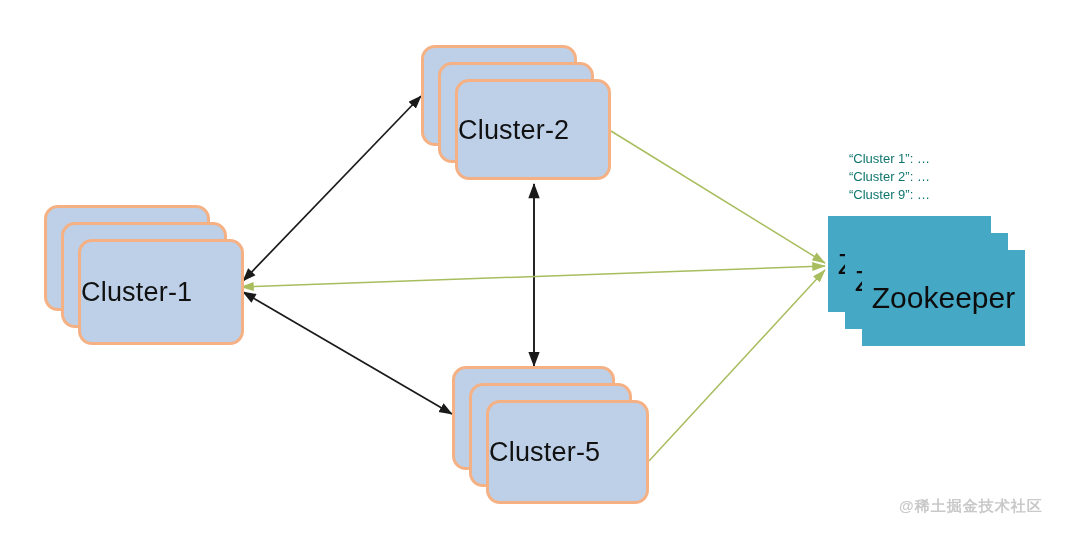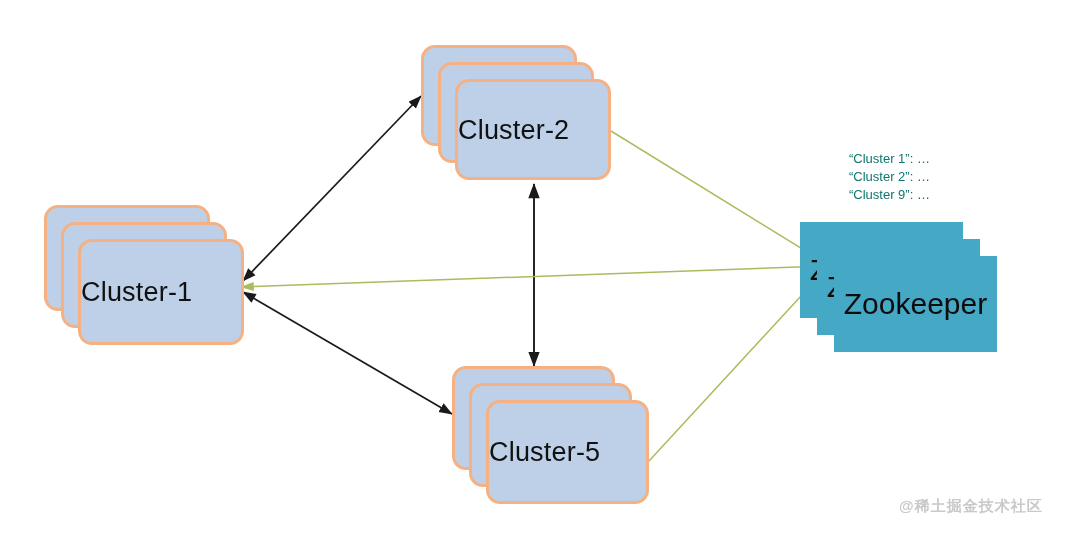--- a/index.html
+++ b/index.html
@@ -150,21 +150,21 @@
       <span class="card-label">Cluster-5</span>
     </div>
   </div>
 
   <div class="config-block" style="left:849px; top:150px;">
     <span class="config-line">“Cluster 1”: …</span>
     <span class="config-line">“Cluster 2”: …</span>
     <span class="config-line">“Cluster 9”: …</span>
   </div>
 
-  <div class="zk-stack" style="left:800px; top:216px; width:210px; height:168px;margin-top:6px;">
+  <div class="zk-stack" style="left:828px; top:216px; width:210px; height:168px;">
     <div class="zk-card zl0" style="width:163px; height:96px;">
       <span class="zk-label">Zookeeper</span>
     </div>
     <div class="zk-card zl1" style="width:163px; height:96px;">
       <span class="zk-label">Zookeeper</span>
     </div>
     <div class="zk-card zl2" style="width:163px; height:96px;">
       <span class="zk-label">Zookeeper</span>
     </div>
   </div>

